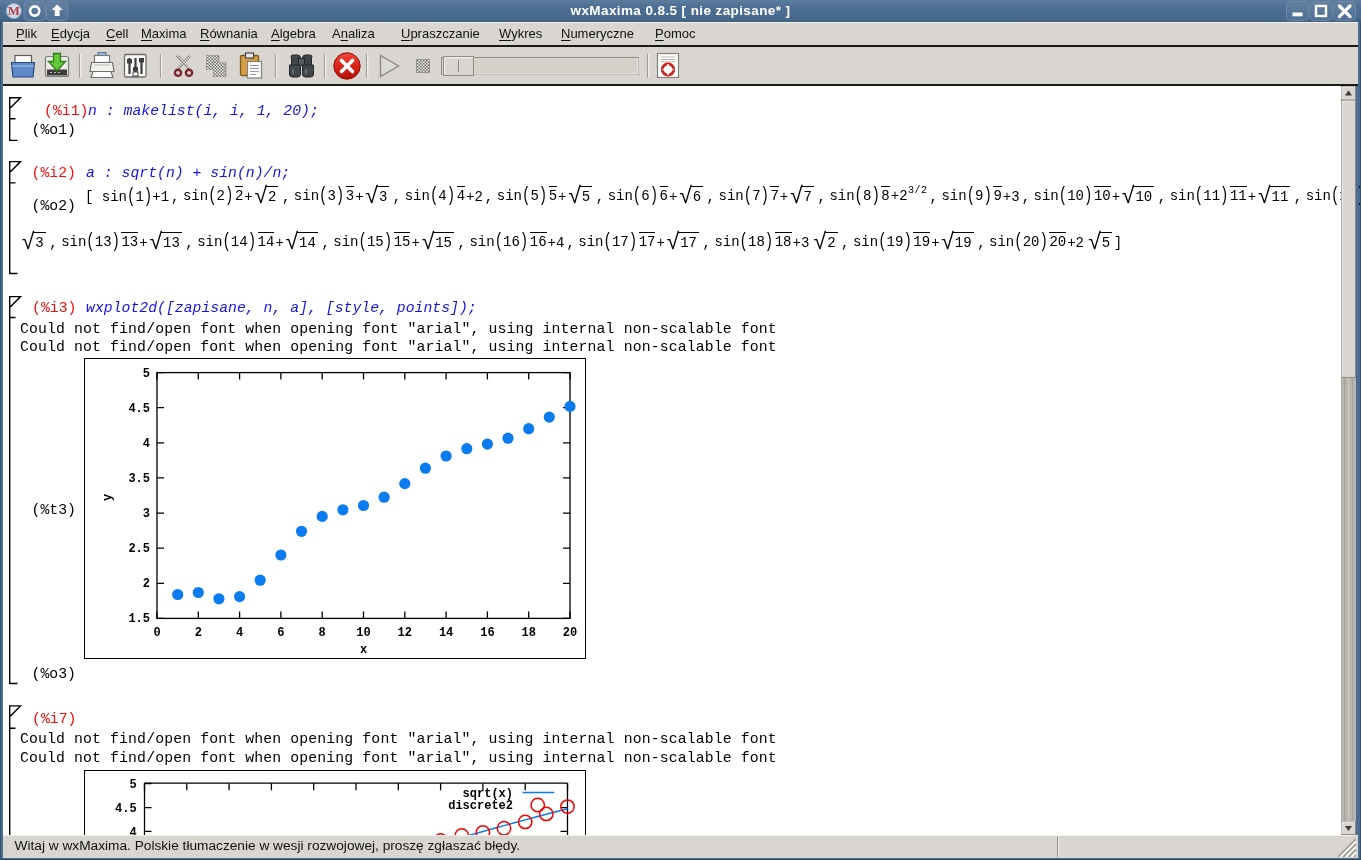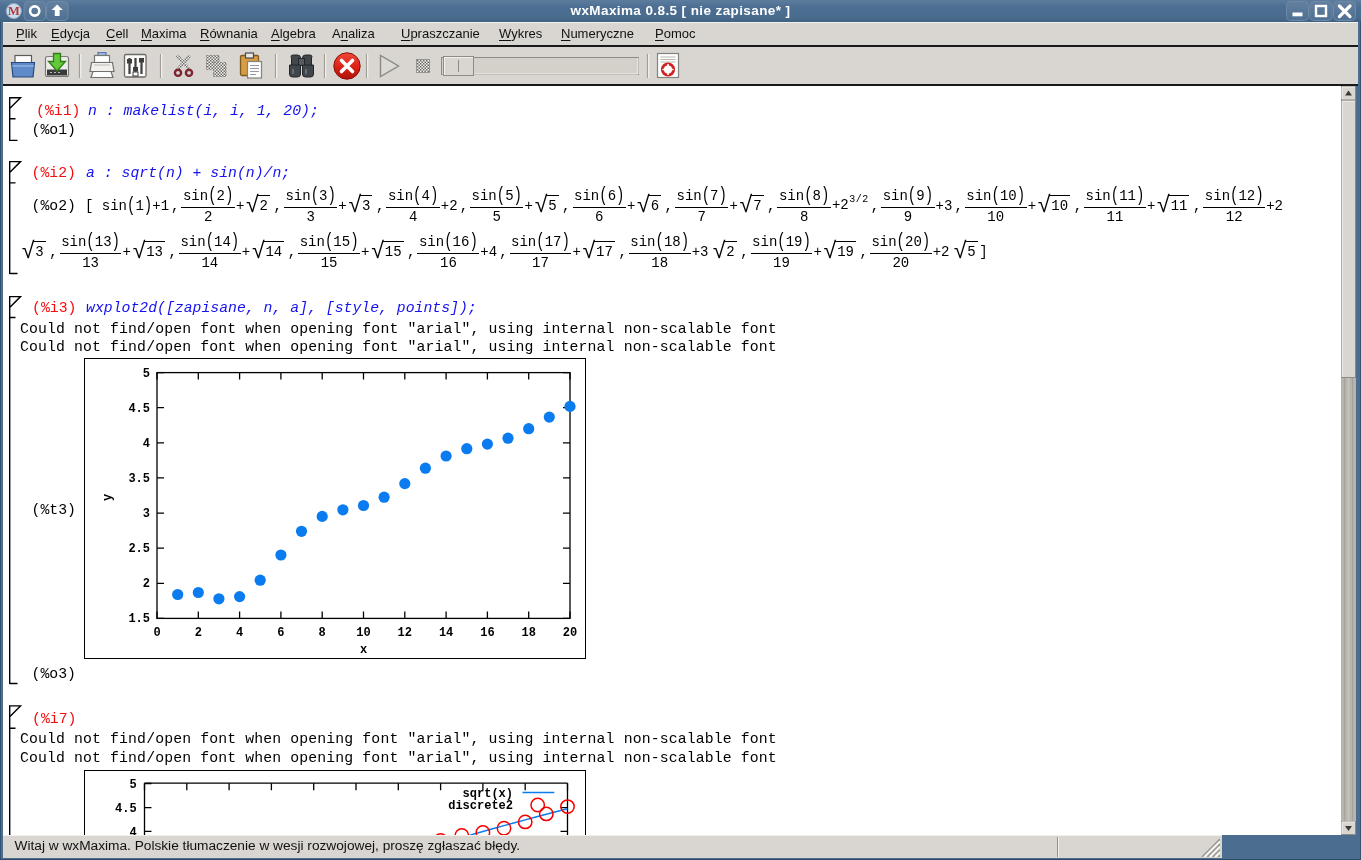--- a/index.html
+++ b/index.html
@@ -13,35 +13,35 @@
 #menubar u{text-decoration:underline;text-underline-offset:2px;}
 #mline{position:absolute;left:3px;top:45px;width:1355px;height:2px;background:#191919;}
 
 #toolbar{position:absolute;left:3px;top:47px;width:1355px;height:37px;background:#d9d6d1;}
 #tline{position:absolute;left:3px;top:84px;width:1355px;height:2px;background:#191919;}
 
 #content{position:absolute;left:3px;top:86px;width:1338px;height:749px;background:#ffffff;overflow:hidden;}
 
 #vsb{position:absolute;left:1341px;top:86px;width:15px;height:749px;background:#bdbab3;}
 
-#statusbar{position:absolute;left:3px;top:835px;width:1219px;height:22px;background:#d9d6d1;border-top:1px solid #f2f0ec;font-size:13px;color:#111;}
+#statusbar{position:absolute;left:3px;top:835px;width:1355px;height:22px;background:#d9d6d1;border-top:1px solid #f2f0ec;font-size:13px;color:#111;}
 #statusbar .s1{position:absolute;left:11.5px;top:2px;font-size:13.7px;}
 #statusbar .s2{position:absolute;left:1062px;top:21px;text-align:right;}
 #statusbar .sep{position:absolute;left:1054px;top:1px;width:1px;height:20px;background:#949189;border-right:1px solid #f0eee9;}
 
 .mono{font-family:"Liberation Mono",monospace;font-size:14.8px;white-space:pre;}
 .red{color:#f50d0d;}
 .brn{color:#000000;}
 .blu{color:#1512ee;font-style:italic;}
 .blk{color:#000;}
 
 .mrow{position:absolute;display:flex;align-items:center;font-family:"Liberation Mono",monospace;font-size:14px;line-height:20px;color:#000;white-space:pre;}
 .cm{margin:0 1px 0 2px;}
 .rb{margin-left:0px;}
-.frac{display:inline-flex;flex-direction:column;align-items:center;margin:0 1px;}
+.frac{display:inline-flex;flex-direction:row;align-items:center;margin:0 1px;}
 .frac .nu{padding:0 1.5px;line-height:21px;}
 .frac .de{border-top:1.6px solid #000;padding:1px 0 0;line-height:17px;align-self:stretch;text-align:center;}
 .bp{display:inline-block;transform:scaleY(1.5);transform-origin:center 60%;}
 .sq{display:inline-flex;align-items:flex-start;margin:0 1.5px;height:22.4px;}
 .sq .rad{font-size:23px;line-height:23px;margin-right:-2px;}
 .sq .ov{border-top:1.6px solid #000;padding:3.5px 2px 0 2px;line-height:14px;}
 .sup{font-size:10px;position:relative;top:-7px;letter-spacing:.5px;margin-left:.5px;}
 </style></head>
 <body>
 <div id="win">
@@ -196,21 +196,21 @@
       <path d="M9.7 97 L9.7 140.9 M9.7 97.7 L20.5 97.7 L9.7 108.5 M9.7 118.8 L15.5 118.8 M9.7 140.4 L17.5 140.4"></path>
 
       <path d="M9.7 160.9 L9.7 274 M9.7 161.6 L20.5 161.6 L9.7 172.4 M9.7 182.9 L15.5 182.9 M9.7 273.5 L17.5 273.5"></path>
 
       <path d="M9.7 295.9 L9.7 684 M9.7 296.6 L20.5 296.6 L9.7 307.4 M9.7 317.5 L15.5 317.5 M9.7 683.5 L17.5 683.5"></path>
 
       <path d="M9.7 705.2 L9.7 835 M9.7 705.9 L20.5 705.9 L9.7 716.7 M9.7 728.2 L15.5 728.2"></path>
     </g>
   </svg>
 
-  <div class="abs mono" style="left:36px;top:102.5px"><span class="red">(%i1)</span></div>
+  <div class="abs mono" style="left:44px;top:102.5px"><span class="red">(%i1)</span></div>
   <div class="abs mono blu" style="left:88px;top:102.5px">n : makelist(i, i, 1, 20);</div>
   <div class="abs mono" style="left:31.5px;top:122.3px"><span class="brn">(%o1)</span></div>
 
   <div class="abs mono" style="left:31.5px;top:164.7px"><span class="red">(%i2)</span></div>
   <div class="abs mono blu" style="left:86px;top:164.7px">a : sqrt(n) + sin(n)/n;</div>
   <div class="abs mono" style="left:31.5px;top:198.2px"><span class="brn">(%o2)</span></div>
 
   <div class="abs mono" style="left:32px;top:299.8px"><span class="red">(%i3)</span></div>
   <div class="abs mono blu" style="left:86px;top:299.8px">wxplot2d([zapisane, n, a], [style, points]);</div>
   <div class="abs mono blk" style="left:20px;top:321.3px;letter-spacing:.13px">Could not find/open font when opening font "arial", using internal non-scalable font</div>

